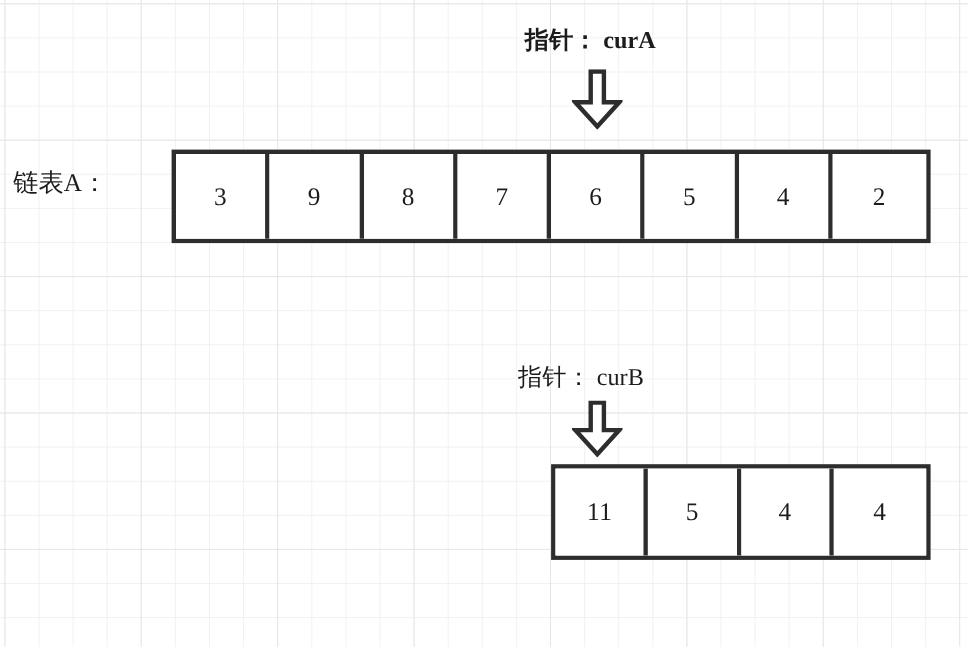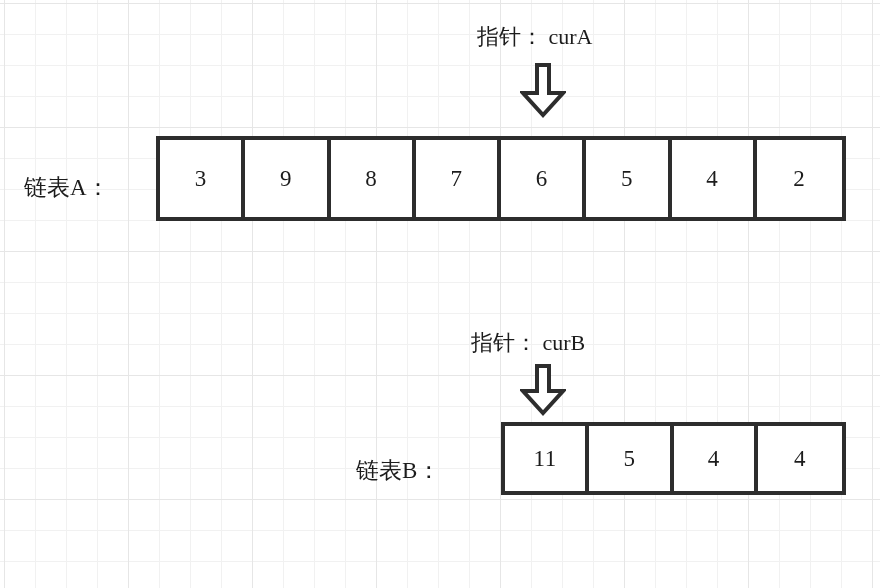--- a/index.html
+++ b/index.html
@@ -62,42 +62,42 @@
     top: 136px;
     width: 690px;
     height: 85px;
   }
   #list-a .node-cell { width: 86.25px; height: 100%; }
 
   #list-b {
     left: 501px;
     top: 422px;
     width: 345px;
-    height: 73px;
+    height: 87px;
   }
   #list-b .node-cell { width: 86.25px; height: 100%; }
 
   
   .list-label {
     position: absolute;
     font-size: 23px;
     color: #1c1c1c;
     white-space: nowrap;
   }
-  #label-a { left: 12px;  top: 172px; margin-left: 12px; }
+  #label-a { left: 12px;  top: 151px; }
   #label-b { left: 356px; top: 455px; }
 
   
   .pointer-text {
     position: absolute;
     font-size: 22px;
     color: #1c1c1c;
     white-space: nowrap;
   }
-  #ptr-a-text { left: 477px; top: 22px; }
+  #ptr-a-text { left: 477px; top: 22px; font-weight: bold; }
   #ptr-b-text { left: 471px; top: 328px; }
 
   .pointer-arrow {
     position: absolute;
     width: 46px;
   }
   #ptr-a-arrow { left: 520px; top: 63px;  height: 55px; }
   #ptr-b-arrow { left: 520px; top: 364px; height: 52px; }
   .pointer-arrow svg { display: block; width: 100%; height: 100%; }
 </style>
@@ -128,21 +128,20 @@
   </div>
 
   <div class="pointer-text" id="ptr-b-text">指针： curB</div>
 
   <div class="pointer-arrow" id="ptr-b-arrow">
     <svg viewBox="0 0 46 52" preserveAspectRatio="none" aria-hidden="true">
       <polygon points="17,2 29,2 29,27 43,27 23,49 3,27 17,27" fill="#ffffff" stroke="#2d2d2d" stroke-width="4" stroke-linejoin="miter"></polygon>
     </svg>
   </div>
 
-  <div class="list-label" id="label-b">链表B：</div>
 
   <div class="node-list" id="list-b">
     <div class="node-cell">11</div>
     <div class="node-cell">5</div>
     <div class="node-cell">4</div>
     <div class="node-cell">4</div>
   </div>
 
 </div>
 

